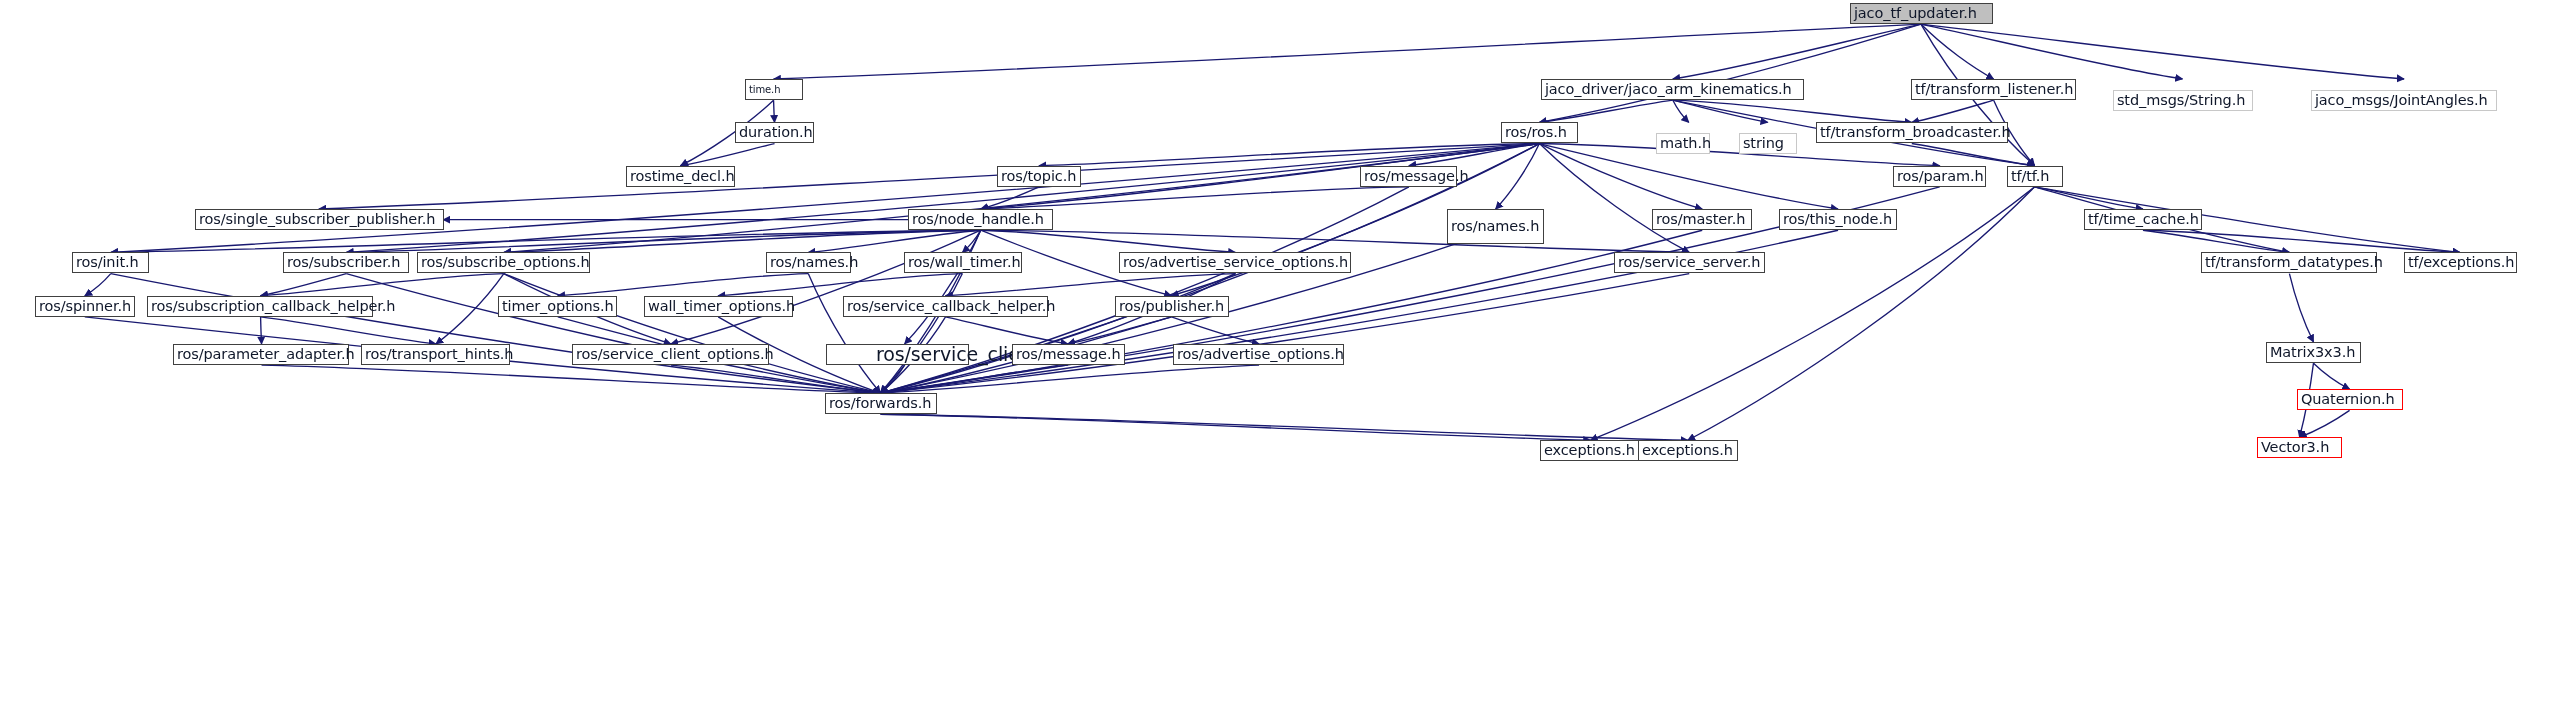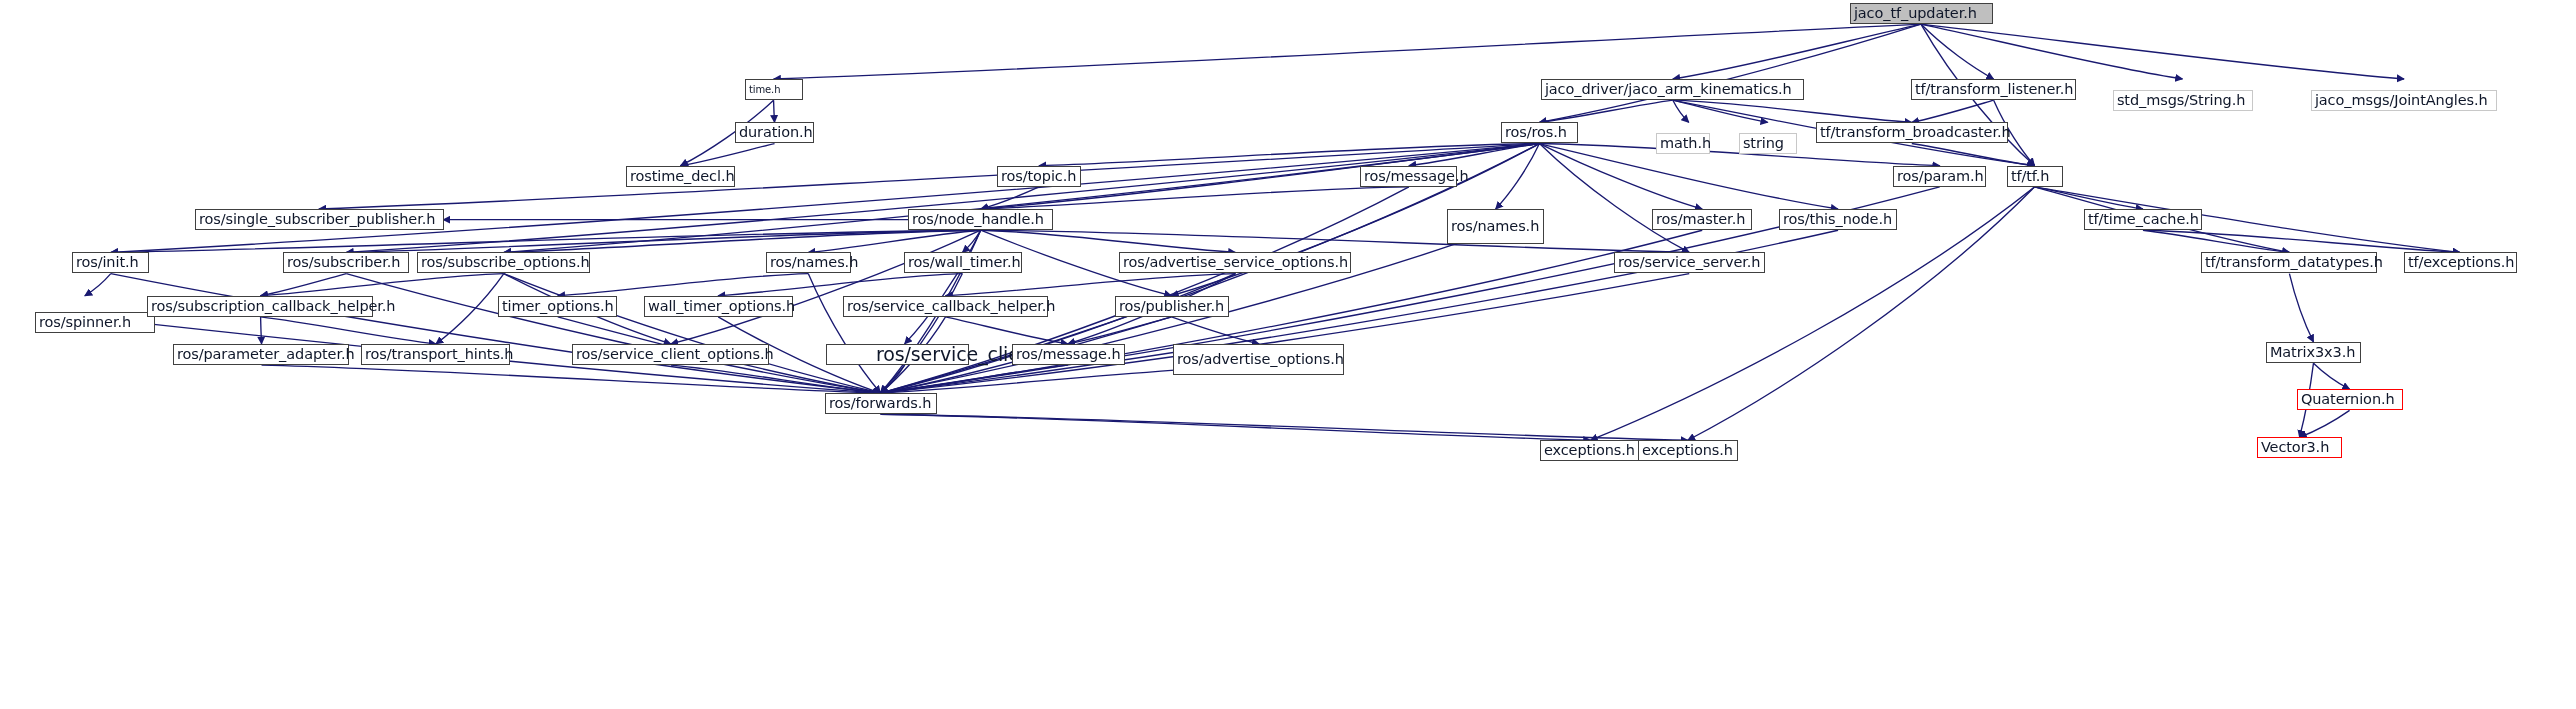--- a/index.html
+++ b/index.html
@@ -247,21 +247,21 @@
       </div>
       <div class="node" style="left: 1614px; top: 252px; width: 151px; height: 21px; font-size: 14.5px;">
         <span class="node-label">ros/service_server.h</span>
       </div>
       <div class="node" style="left: 2201px; top: 252px; width: 176px; height: 21px; font-size: 14.5px;">
         <span class="node-label">tf/transform_datatypes.h</span>
       </div>
       <div class="node" style="left: 2404px; top: 252px; width: 113px; height: 21px; font-size: 14.5px;">
         <span class="node-label">tf/exceptions.h</span>
       </div>
-      <div class="node" style="left: 35px; top: 296px; width: 120px; height: 21px; font-size: 14.5px; margin-top: 16px;">
+      <div class="node" style="left: 35px; top: 296px; width: 100px; height: 21px; font-size: 14.5px;">
         <span class="node-label">ros/spinner.h</span>
       </div>
       <div class="node" style="left: 147px; top: 296px; width: 226px; height: 21px; font-size: 14.5px;">
         <span class="node-label">ros/subscription_callback_helper.h</span>
       </div>
       <div class="node" style="left: 498px; top: 296px; width: 119px; height: 21px; font-size: 14.5px;">
         <span class="node-label">timer_options.h</span>
       </div>
       <div class="node" style="left: 644px; top: 296px; width: 149px; height: 21px; font-size: 14.5px;">
         <span class="node-label">wall_timer_options.h</span>
@@ -280,21 +280,21 @@
       </div>
       <div class="node" style="left: 572px; top: 344px; width: 197px; height: 21px; font-size: 14.5px;">
         <span class="node-label">ros/service_client_options.h</span>
       </div>
       <div class="node" style="left: 826px; top: 344px; width: 143px; height: 21px; font-size: 19px; padding-left: 46px;">
         <span class="node-label">ros/service_client.h</span>
       </div>
       <div class="node" style="left: 1012px; top: 344px; width: 113px; height: 21px; font-size: 14.5px;">
         <span class="node-label">ros/message.h</span>
       </div>
-      <div class="node" style="left: 1173px; top: 344px; width: 171px; height: 31px; font-size: 14.5px;">
+      <div class="node" style="left: 1173px; top: 344px; width: 171px; height: 21px; font-size: 14.5px;">
         <span class="node-label">ros/advertise_options.h</span>
       </div>
       <div class="node" style="left: 2266px; top: 342px; width: 95px; height: 21px; font-size: 14.5px;">
         <span class="node-label">Matrix3x3.h</span>
       </div>
       <div class="node" style="left: 825px; top: 393px; width: 112px; height: 21px; font-size: 14.5px;">
         <span class="node-label">ros/forwards.h</span>
       </div>
       <div class="node red" style="left: 2297px; top: 389px; width: 106px; height: 21px; font-size: 14.5px;">
         <span class="node-label">Quaternion.h</span>

